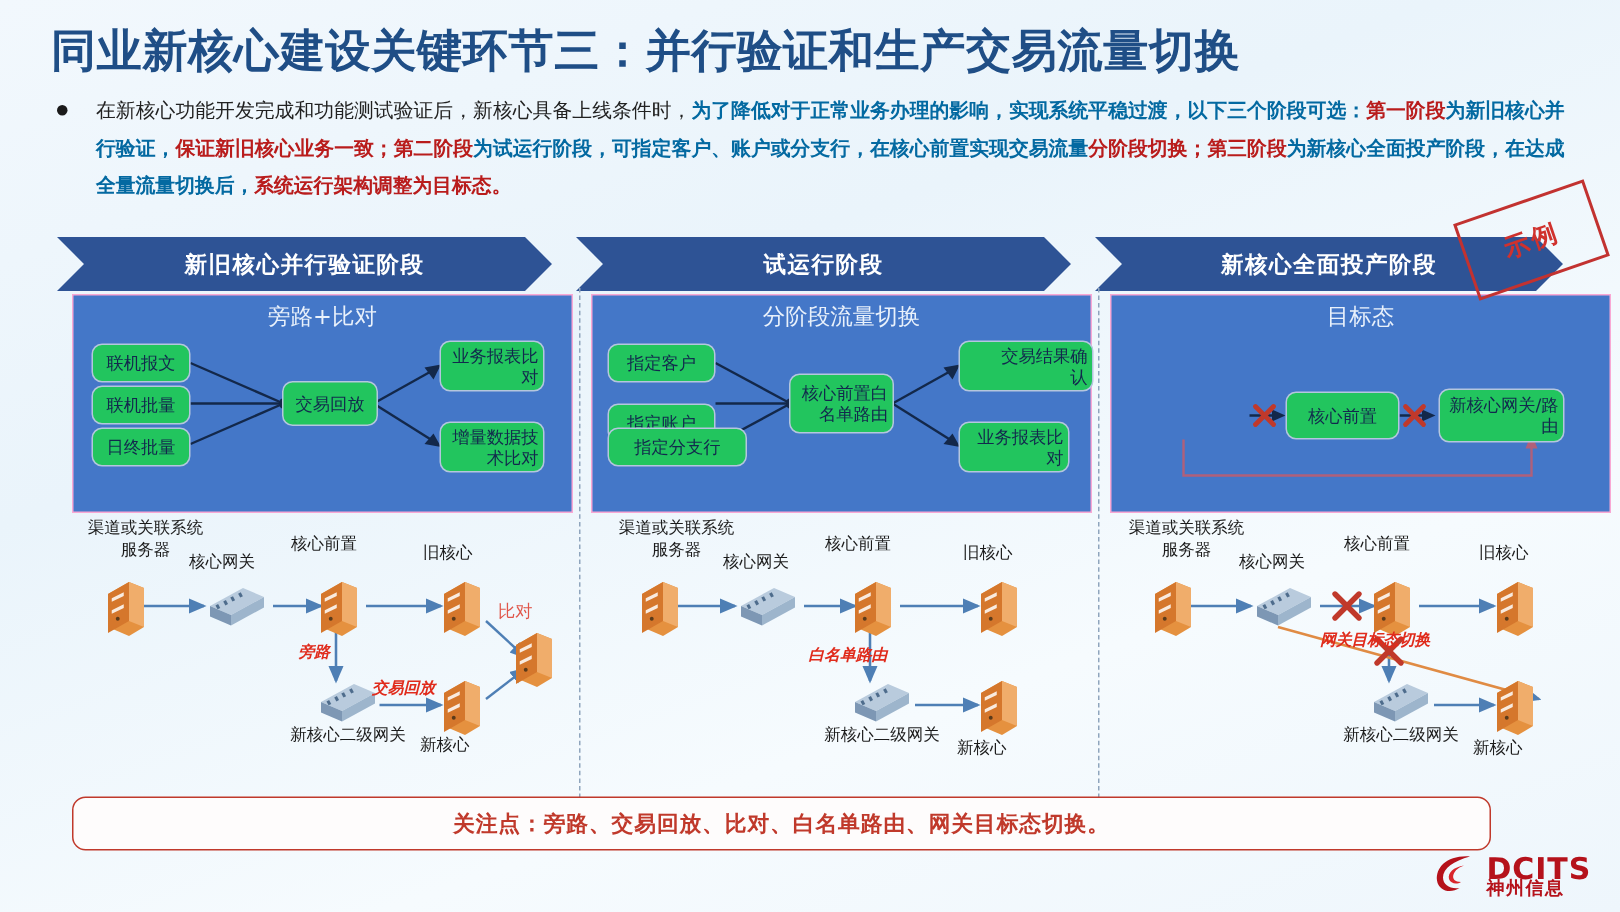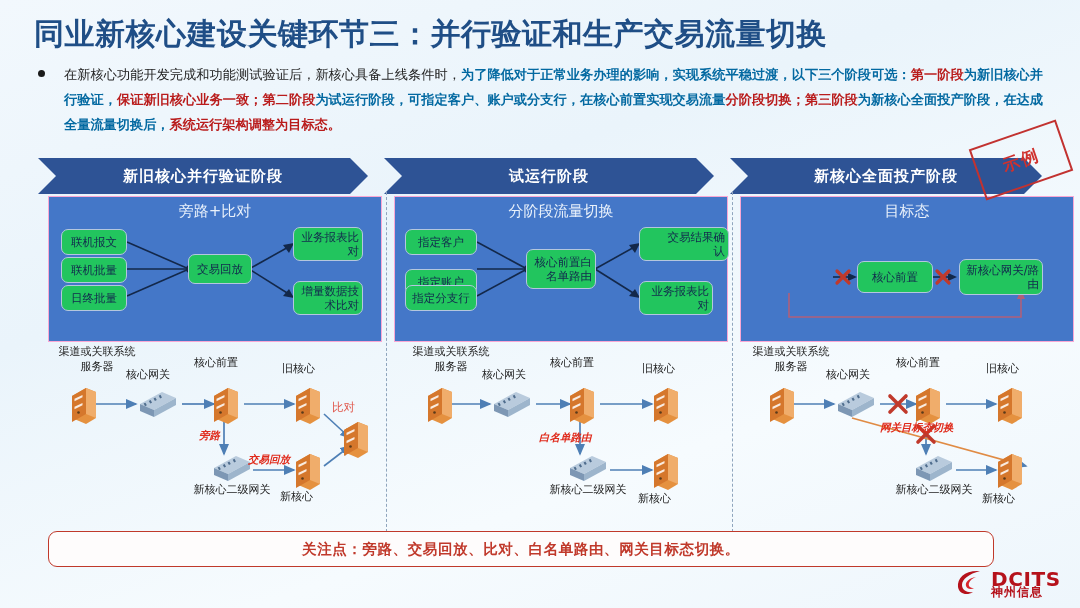--- a/index.html
+++ b/index.html
@@ -237,21 +237,21 @@
               <path d="M82,99 L132,72"></path>
             <path d="M200,72 L243,48"></path>
               <path d="M200,72 L243,99"></path>
           </g>
           <circle cx="133" cy="72" r="4" fill="#13284a"></circle>
           <polygon points="245,46 234,48 240,56" fill="#13284a"></polygon>
           <polygon points="245,101 234,99 240,92" fill="#13284a"></polygon>
         </svg>
         <div class="node" style="left:10px;top:32px;width:72px;height:26px;">指定客户</div>
         <div class="node" style="left:10px;top:60px;width:72px;height:26px;margin-top:12px;">指定账户</div>
-        <div class="node" style="left:10px;top:88px;width:72px;height:26px;">指定分支行</div>
+        <div class="node" style="left:10px;top:88px;width:93px;height:26px;">指定分支行</div>
         <div class="node" style="left:131px;top:52px;width:70px;height:40px;">核心前置白名单路由</div>
         <div class="node" style="left:244px;top:30px;width:90px;height:34px;padding-left:20px;">交易结果确认</div>
         <div class="node" style="left:244px;top:84px;width:74px;height:34px;">业务报表比对</div>
       </div>
 
       <div class="scene">
         <svg viewBox="0 0 332 184">
           <g stroke="#4e7fb5" stroke-width="1.7" fill="none" marker-end="url(#ab1)">
             <path d="M56,62 L96,62"></path>
             <path d="M142,62 L176,62"></path>

